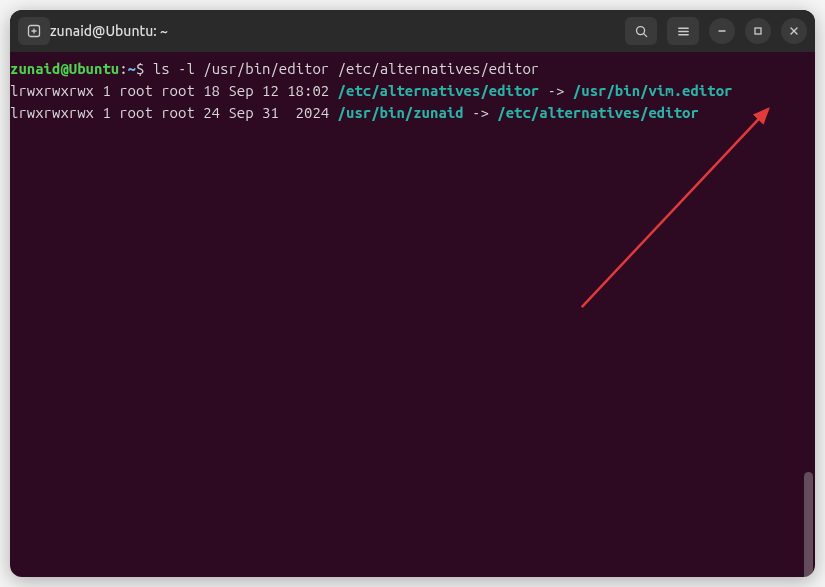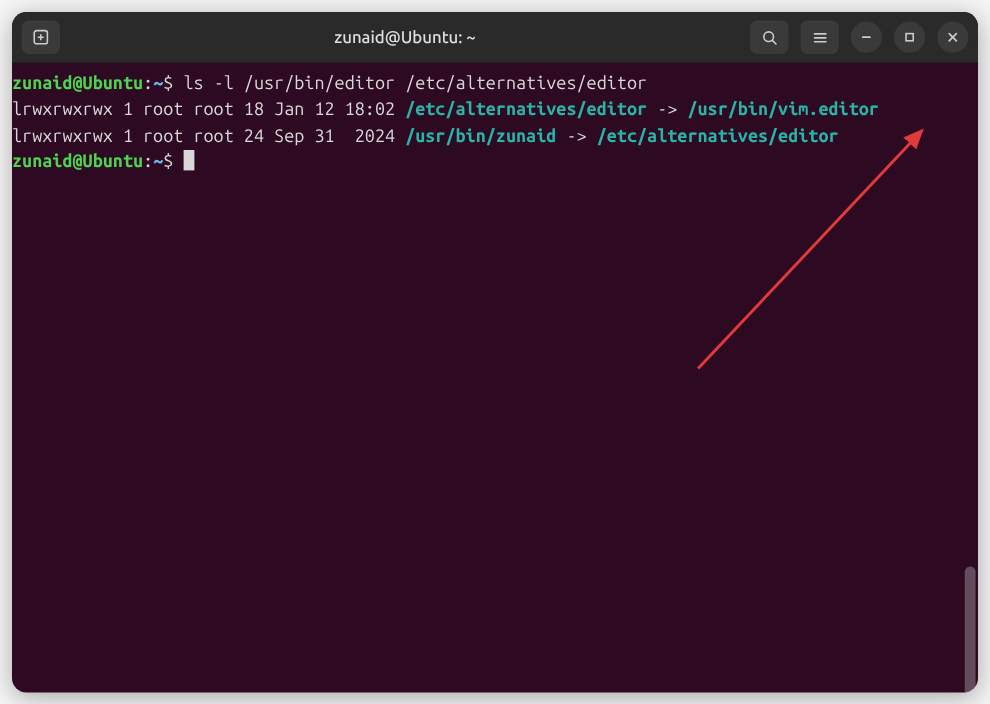--- a/index.html
+++ b/index.html
@@ -31,21 +31,20 @@
       padding: 0 8px;
       border-top-left-radius: 12px;
       border-top-right-radius: 12px;
     }
     .titlebar-left {
       display: flex;
       gap: 6px;
     }
     .titlebar-center {
       flex: 1;
-      text-align: center;
       color: #e0e0e0;
       font-family: Ubuntu, sans-serif;
       font-size: 14px;
       font-weight: 500;
     }
     .titlebar-right {
       display: flex;
       gap: 10px;
       align-items: center;
     }
@@ -158,25 +157,24 @@
           <line x1="3" y1="3" x2="9" y2="9" stroke="#ccc" stroke-width="1.4" stroke-linecap="round"></line>
           <line x1="9" y1="3" x2="3" y2="9" stroke="#ccc" stroke-width="1.4" stroke-linecap="round"></line>
         </svg>
       </div>
     </div>
   </div>
 
   <div class="terminal-body">
     <div class="wrap"><span class="prompt-user">zunaid@Ubuntu</span><span class="prompt-sep">:</span><span class="prompt-path">~</span><span class="prompt-dollar">$</span> <span class="cmd">ls -l /usr/bin/editor /etc/alternatives/editor</span></div>
 
-    <div class="wrap"><span>lrwxrwxrwx 1 root root 18 Jan 12 18:02 </span><span class="symlink">/etc/alternatives/editor</span><span> -&gt; </span><span class="symlink">/usr/bin/vim.editor</span></div>
+    <div class="wrap"><span>lrwxrwxrwx 1 root root 18 Sep 12 18:02 </span><span class="symlink">/etc/alternatives/editor</span><span> -&gt; </span><span class="symlink">/usr/bin/vim.editor</span></div>
 
     <div class="wrap"><span>lrwxrwxrwx 1 root root 24 Sep 31  2024 </span><span class="symlink">/usr/bin/zunaid</span><span> -&gt; </span><span class="symlink">/etc/alternatives/editor</span></div>
 
-    <div class="line"><span class="prompt-user">zunaid@Ubuntu</span><span class="prompt-sep">:</span><span class="prompt-path">~</span><span class="prompt-dollar">$</span> <span class="cursor-block"></span></div>
 
     <div class="scrollbar"></div>
 
     <svg class="arrow-svg" viewBox="0 0 805 535">
       <defs>
         <marker id="arrowhead" markerWidth="8" markerHeight="8" refX="6" refY="3" orient="auto">
           <polygon points="0 0, 7 3, 0 6" fill="#e03a3a"></polygon>
         </marker>
       </defs>
       <line x1="575" y1="260" x2="765" y2="58" stroke="#e03a3a" stroke-width="2.5" marker-end="url(#arrowhead)"></line>

